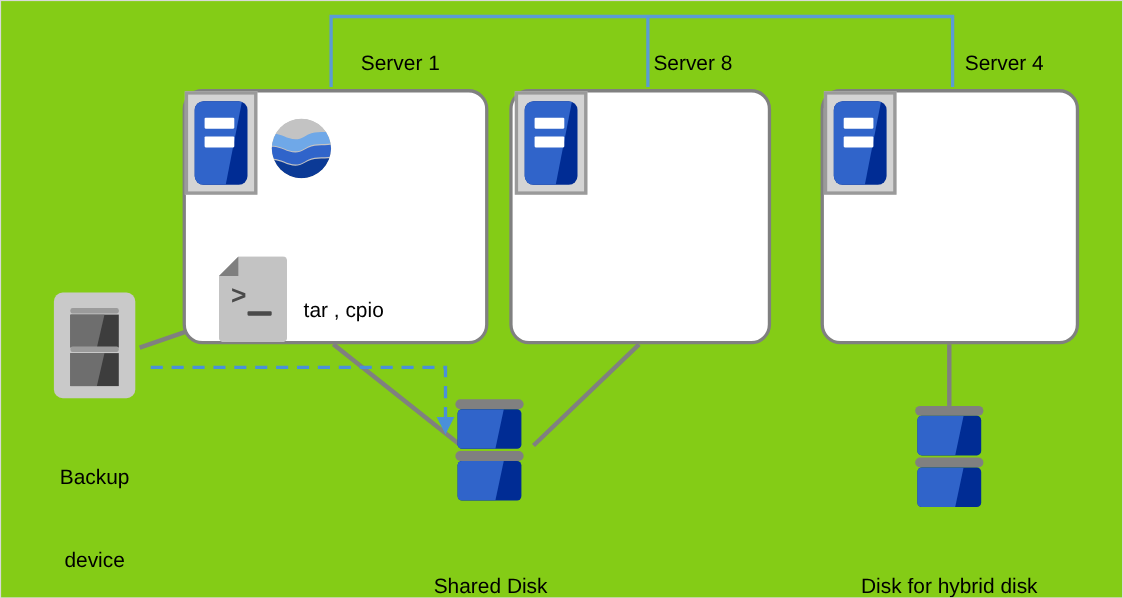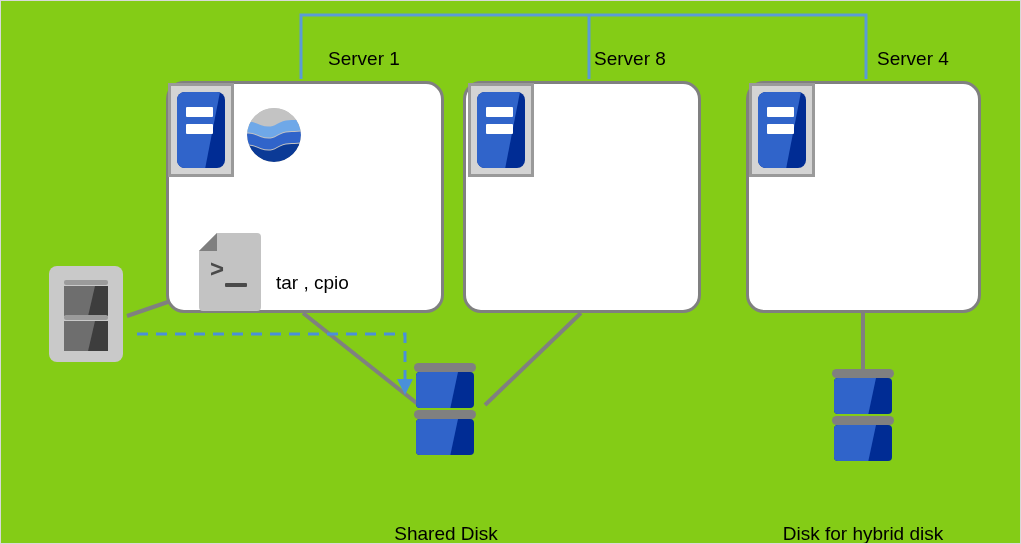--- a/index.html
+++ b/index.html
@@ -293,20 +293,22 @@
   </div>
 
   <div class="backup-device" style="left:48px; top:265px;">
     <div class="band bd1"></div>
     <div class="cart c1"></div>
     <div class="band bd2"></div>
     <div class="cart c2"></div>
   </div>
 
   <div class="txt center" style="left:20px; top:371px; width:130px;">
+    <div>Backup</div>
+    <div>device</div>
   </div>
 
   <div class="disk-stack" style="left:413px; top:362px;">
     <div class="band"></div>
     <div class="platter"></div>
     <div class="gap"></div>
     <div class="band"></div>
     <div class="platter"></div>
   </div>
 

